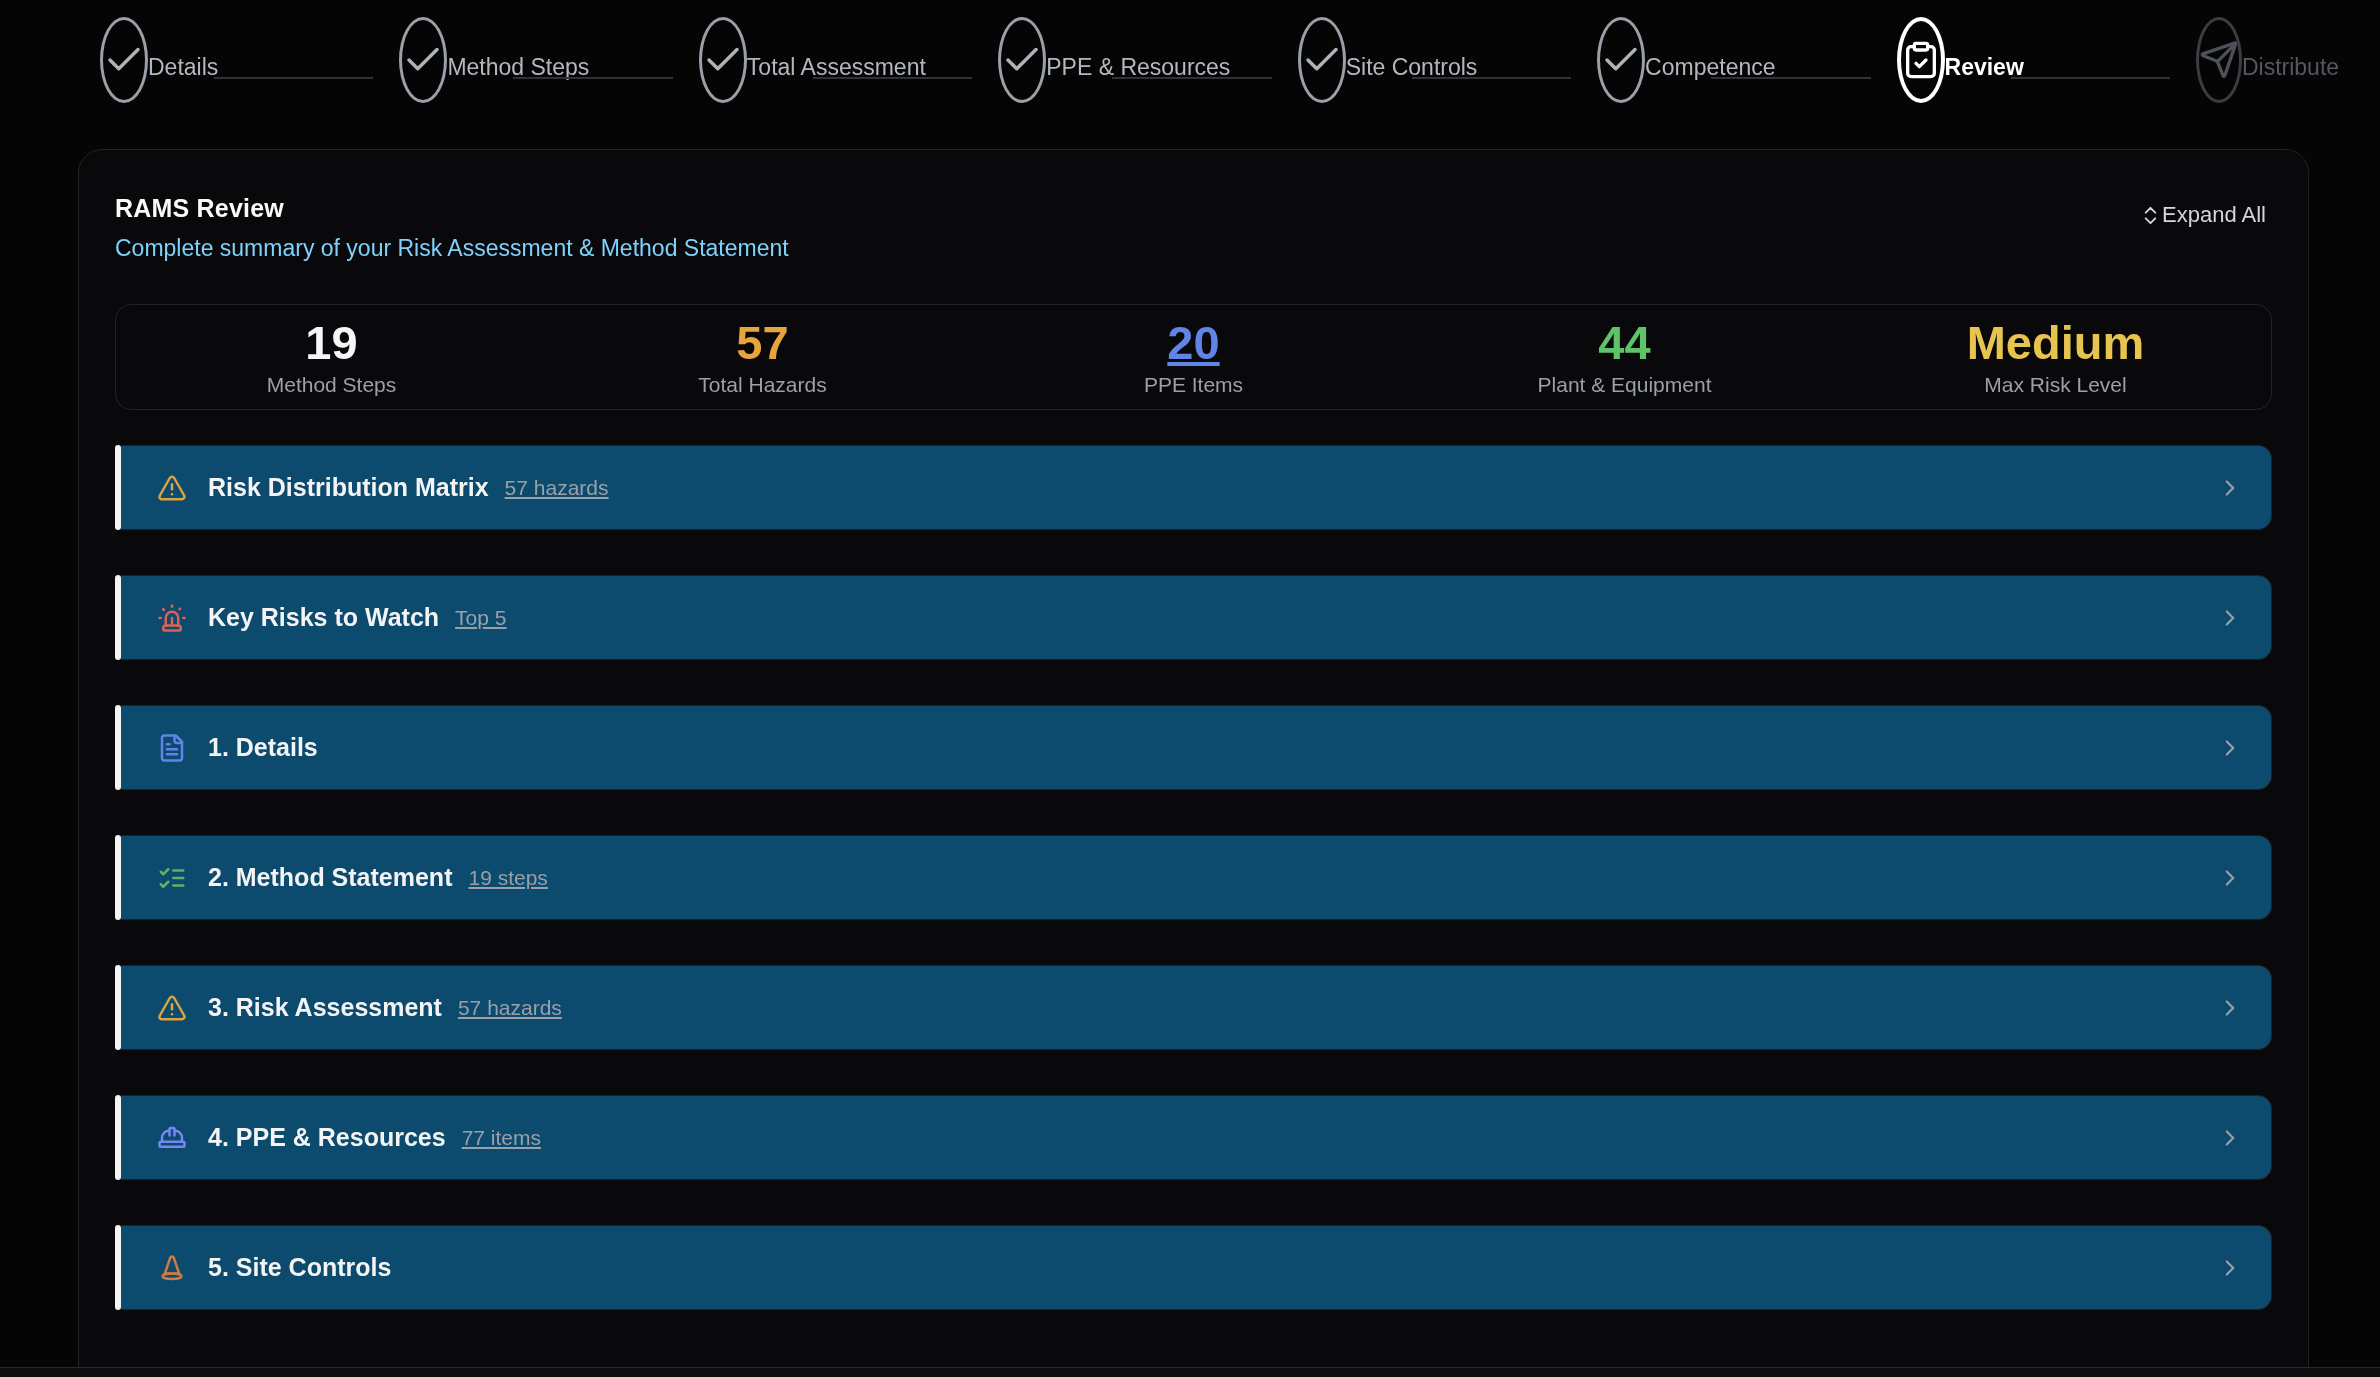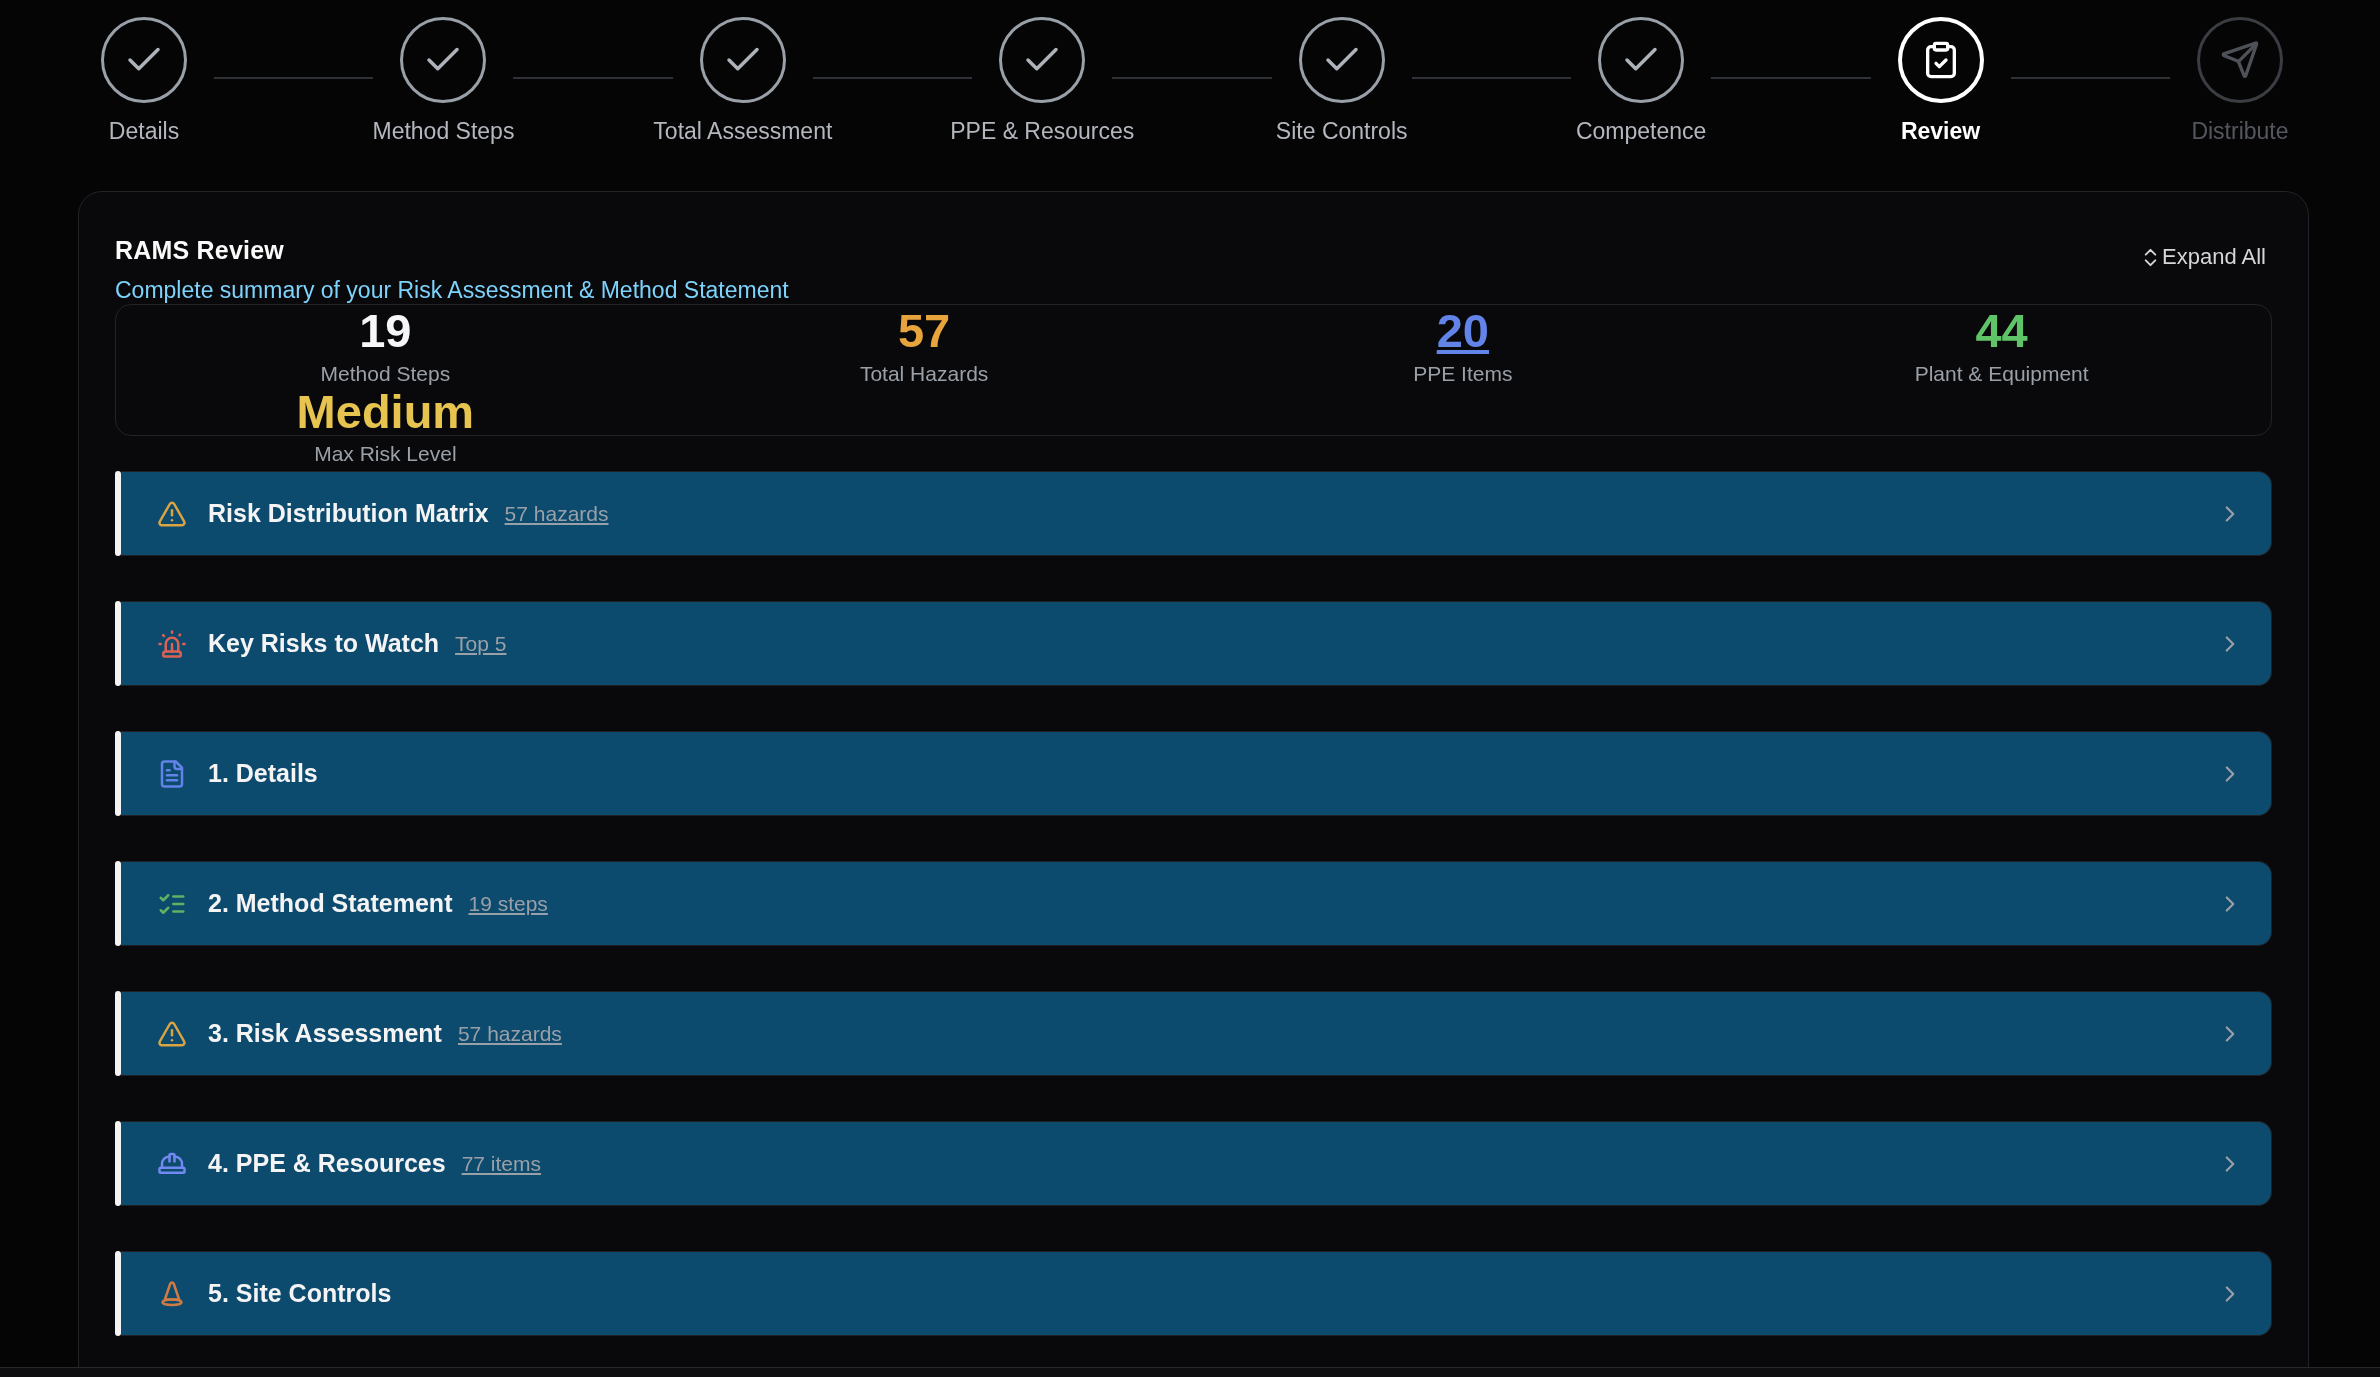--- a/index.html
+++ b/index.html
@@ -6,21 +6,21 @@
   html,body { width:2380px; height:1377px; overflow:hidden; }
   body {
     background:#050506;
     font-family:"Liberation Sans","DejaVu Sans",sans-serif;
     color:#fafafa;
     position:relative;
   }
 
   
   .stepper { display:flex; align-items:flex-start; padding:17px 96px 0 100px; }
-  .step { display:flex; flex-direction:column; align-items:center; width:88px; flex:0 0 auto; }
+  .step { display:flex; flex-direction:row; align-items:center; width:88px; flex:0 0 auto; }
   .step-circle {
     width:86px; height:86px; border-radius:50%;
     display:flex; align-items:center; justify-content:center;
     border:3px solid #9aa0a8; color:#aeb3ba; background:transparent;
   }
   .step-label { margin-top:15px; font-size:23px; color:#b4b8be; white-space:nowrap; }
   .step.active .step-circle { border:4px solid #ffffff; color:#ffffff; }
   .step.active .step-label { color:#ffffff; font-weight:700; }
   .step.upcoming .step-circle { border-color:#3a3d42; color:#4e5258; }
   .step.upcoming .step-label { color:#54585e; }
@@ -42,25 +42,26 @@
   .expand-all {
     position:absolute; top:52px; right:42px;
     display:flex; align-items:center; 
     color:#d4d6da; font-size:22px; cursor:pointer; background:none; border:none;
     font-family:inherit;
   }
   .expand-all svg { display:block; }
 
   
   .stats {
+    margin-top:42px;
     border:1px solid #232327;
     border-radius:16px;
-    height:132px;
+    height:106px;
     display:grid;
-    grid-template-columns:repeat(4,1fr);
+    grid-template-columns:repeat(5,1fr);
     align-items:center;
   }
   .stat { display:flex; flex-direction:column; align-items:center; gap:5px; }
   .stat-value { font-size:47px; font-weight:700; line-height:1.1; }
   .stat-label { font-size:21px; color:#9aa0a8; }
 
   
   .sections { margin-top:35px; display:flex; flex-direction:column; gap:45px; }
   .section-row {
     display:flex; align-items:stretch; height:85px; cursor:pointer;

